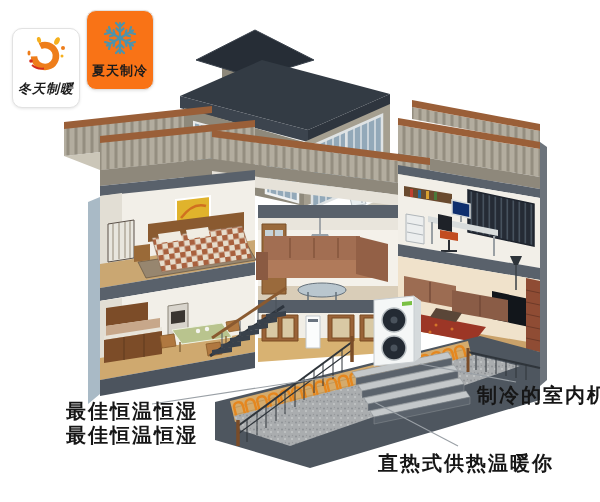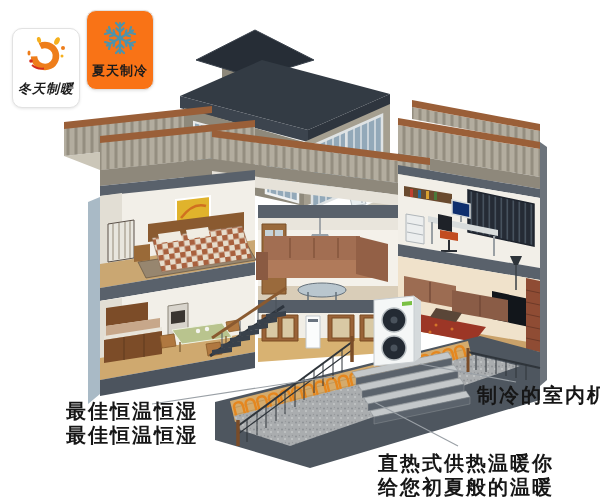--- a/index.html
+++ b/index.html
@@ -434,14 +434,13 @@
   <div>最佳恒温恒湿</div>
   <div>最佳恒温恒湿</div>
 </div>
 
 <div class="callout" id="callout-heatpump">
   <div>制冷的室内机</div>
 </div>
 
 <div class="callout" id="callout-direct">
   <div>直热式供热温暖你</div>
-  <div>给您初夏般的温暖</div>
 </div>
 
 </body></html>

